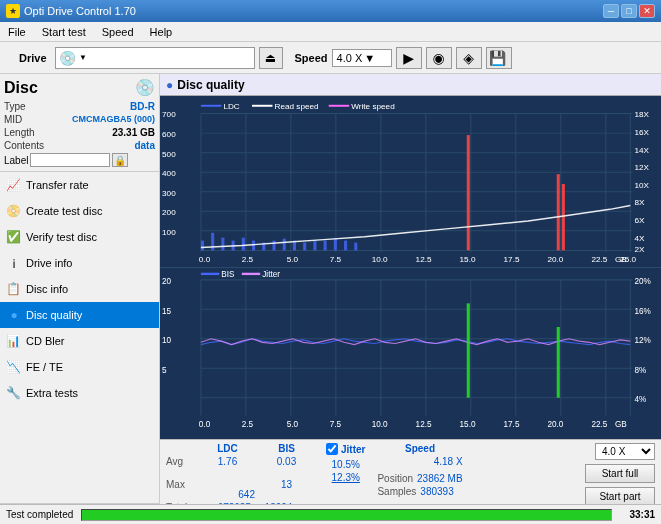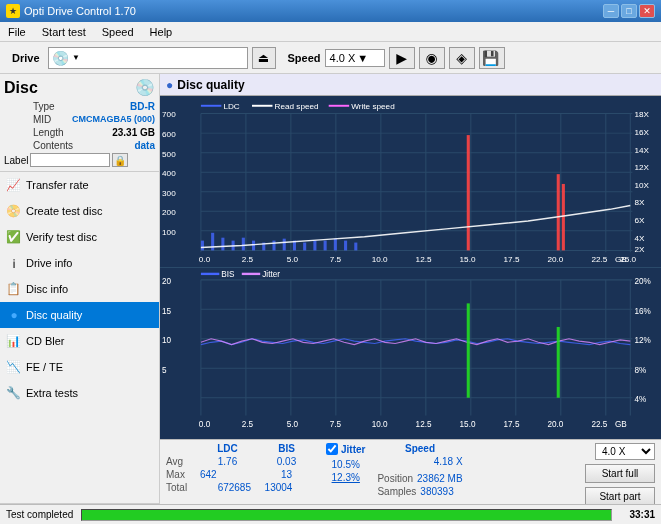--- a/index.html
+++ b/index.html
@@ -49,21 +49,21 @@
       display: flex;
       align-items: center;
     }
 
     
     .toolbar {
       background: #f0f0f0;
       height: 32px;
       display: flex;
       align-items: center;
-      padding: 0 12px;
+      padding: 0 19px;
       border-bottom: 1px solid #ccc;
       gap: 4px;
     }
     .toolbar-label { font-weight: bold; font-size: 11px; margin-right: 4px; }
     .drive-select {
       display: flex; align-items: center; gap: 2px;
       background: white; border: 1px solid #999;
       padding: 2px 4px; font-size: 11px; min-width: 200px;
     }
     .drive-select-icon { font-size: 14px; }
@@ -94,21 +94,21 @@
       border-bottom: 1px solid #ccc;
       padding: 4px;
     }
     .disc-header {
       display: flex; align-items: center; justify-content: space-between;
       margin-bottom: 4px;
     }
     .disc-label { font-weight: bold; font-size: 16px; }
     .disc-icon { font-size: 16px; }
     .disc-info-row { display: flex; justify-content: space-between; margin-bottom: 2px; font-size: 10px; }
-    .disc-info-label { color: #333; margin-left: 29px; }
+    .disc-info-label { color: #333; }
     .disc-info-value { color: #0066cc; font-weight: bold; }
     .disc-info-value.black { color: #000; }
     .label-row { display: flex; align-items: center; gap: 2px; margin-top: 2px; }
     .label-input { border: 1px solid #999; height: 14px; width: 80px; font-size: 10px; }
 
     
     .nav-items { flex: 1; overflow-y: auto; }
     .nav-item {
       display: flex; align-items: center; gap: 4px;
       padding: 4px 6px;
@@ -442,21 +442,21 @@
           <span style="width:55px; text-align:center; color:#0055cc;">LDC</span>
           <span style="width:55px; text-align:center; color:#0055cc;">BIS</span>
         </div>
         <div style="display:flex; gap:4px; align-items:center; font-size:10px;">
           <span style="width:30px; color:#555;">Avg</span>
           <span style="width:55px; text-align:center; color:#0055cc;">1.76</span>
           <span style="width:55px; text-align:center; color:#0055cc;">0.03</span>
         </div>
         <div style="display:flex; gap:4px; align-items:center; font-size:10px;">
           <span style="width:30px; color:#555;">Max</span>
-          <span style="width:55px; text-align:left; color:#0055cc;">642</span>
+          <span style="width:55px; text-align:right; color:#0055cc;margin-top:20px;">642</span>
           <span style="width:55px; text-align:center; color:#0055cc;">13</span>
         </div>
         <div style="display:flex; align-items:center; font-size:10px;">
           <span style="width:30px; color:#555;">Total</span>
           <span style="width:55px; text-align:right; color:#0055cc;">672685</span>
           <span style="width:55px; text-align:center; color:#0055cc;">13004</span>
         </div>
       </div>
 
       <div style="display:flex; flex-direction:column; gap:2px; margin-left:4px;">

